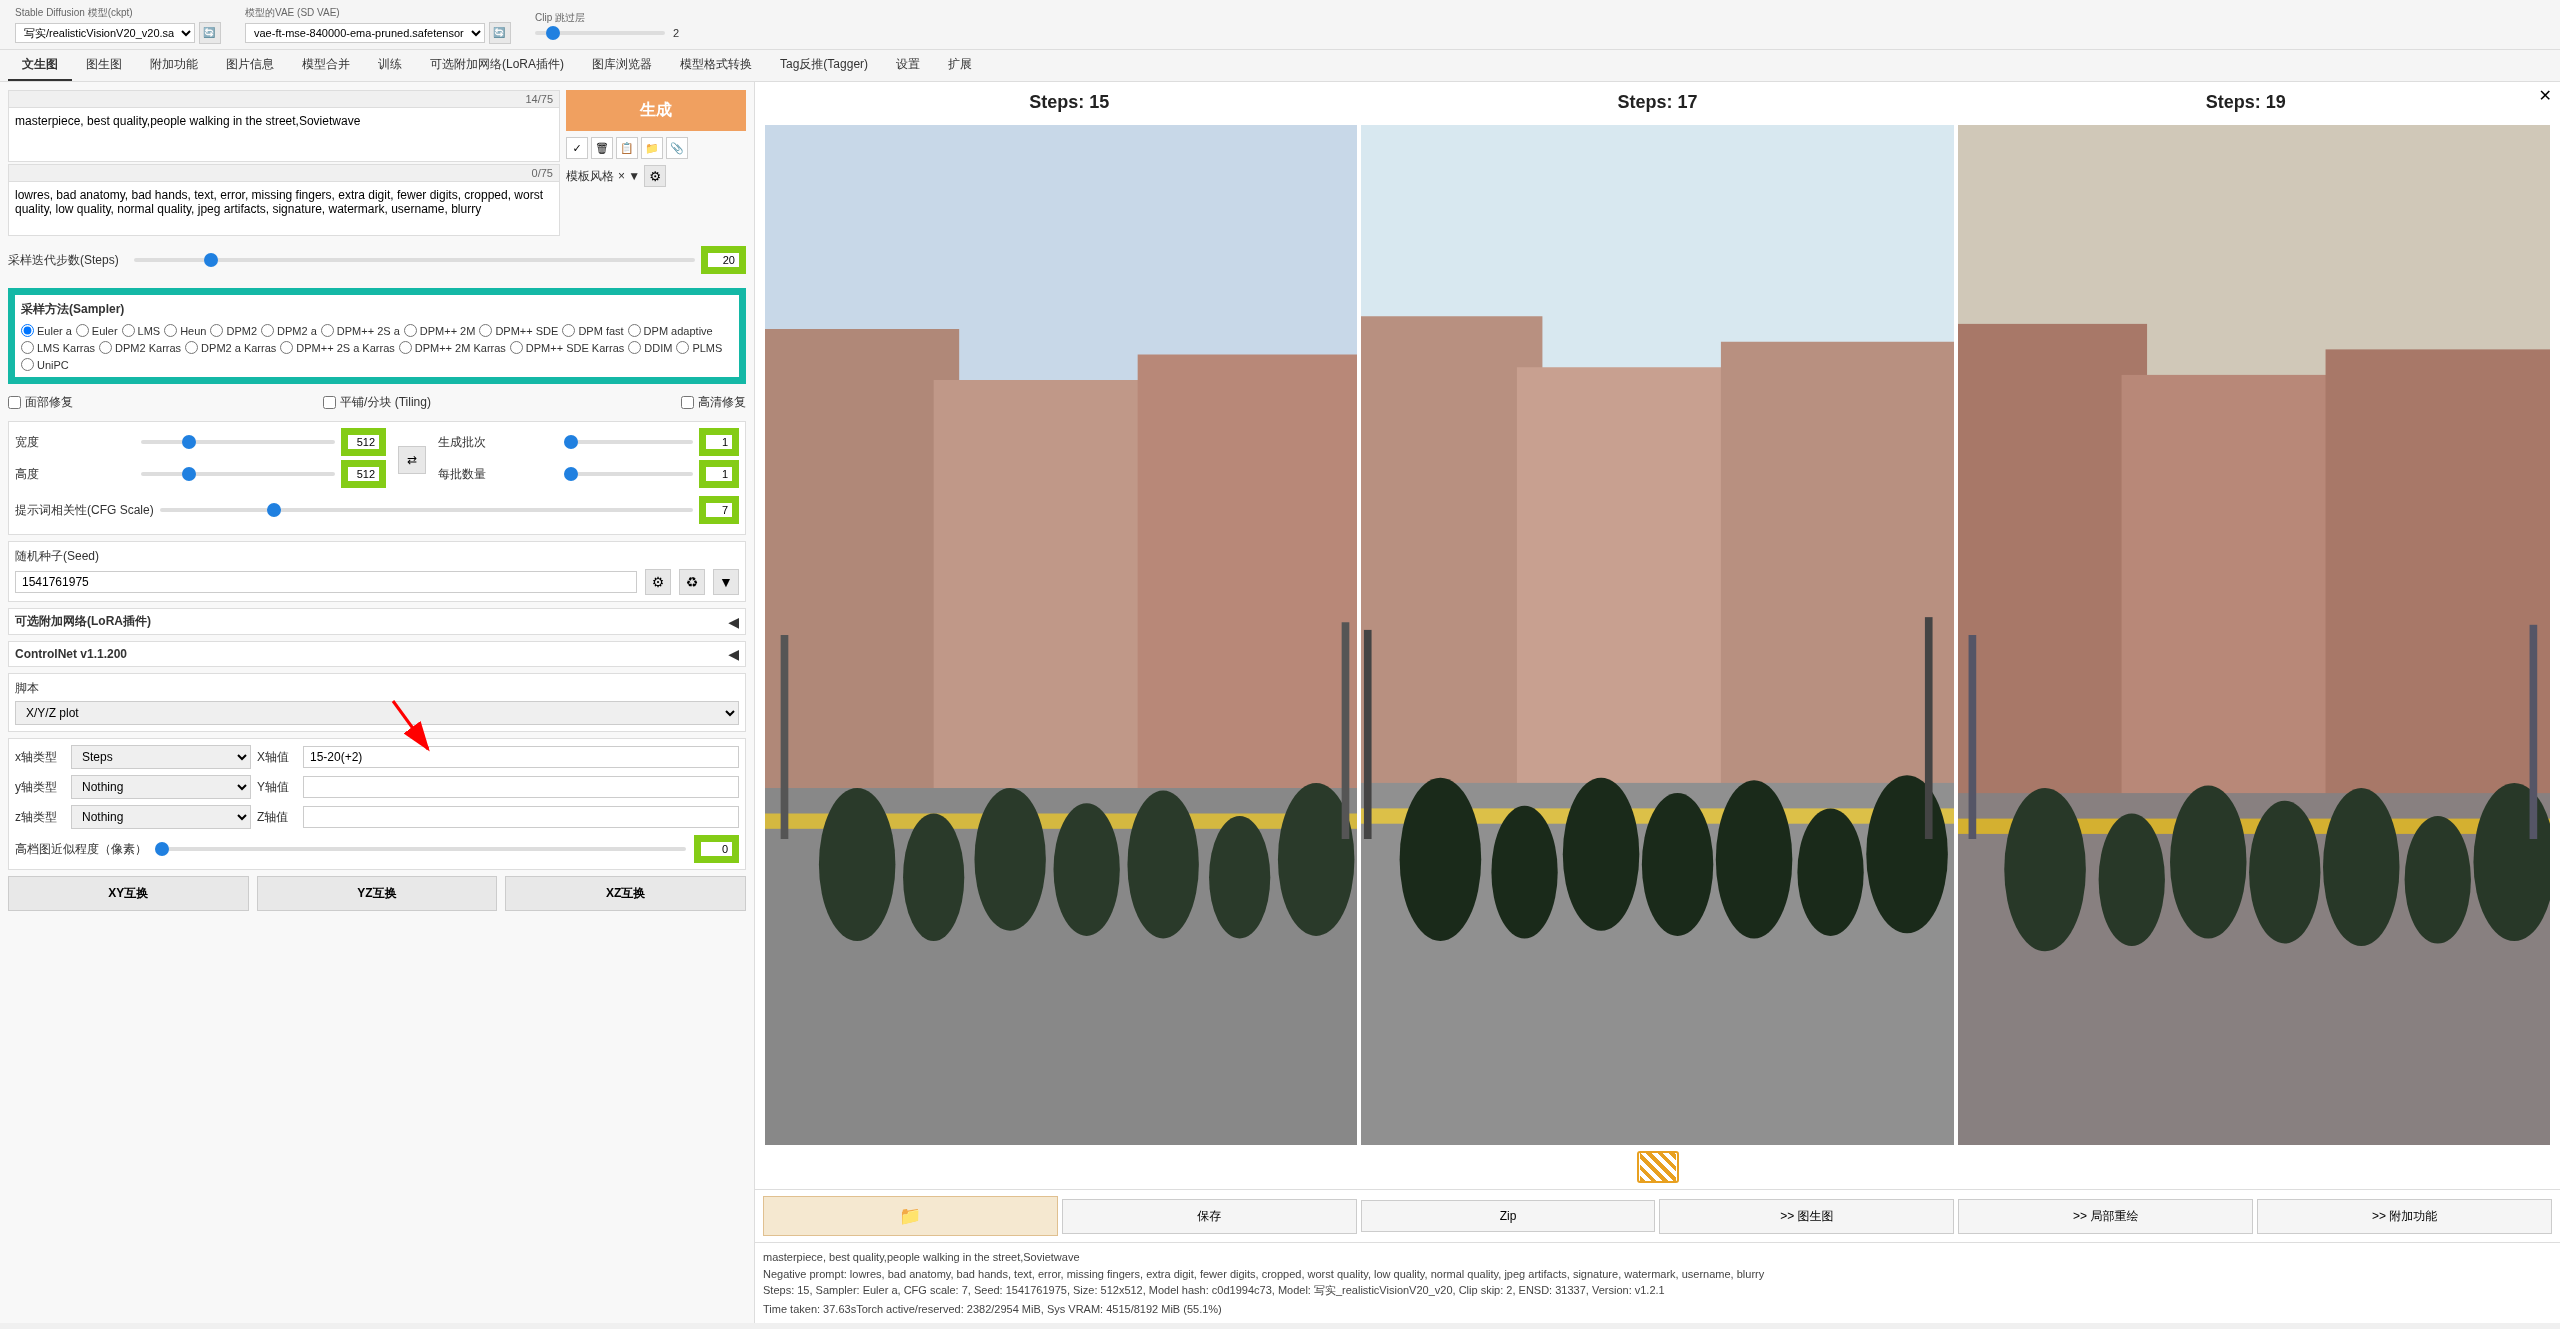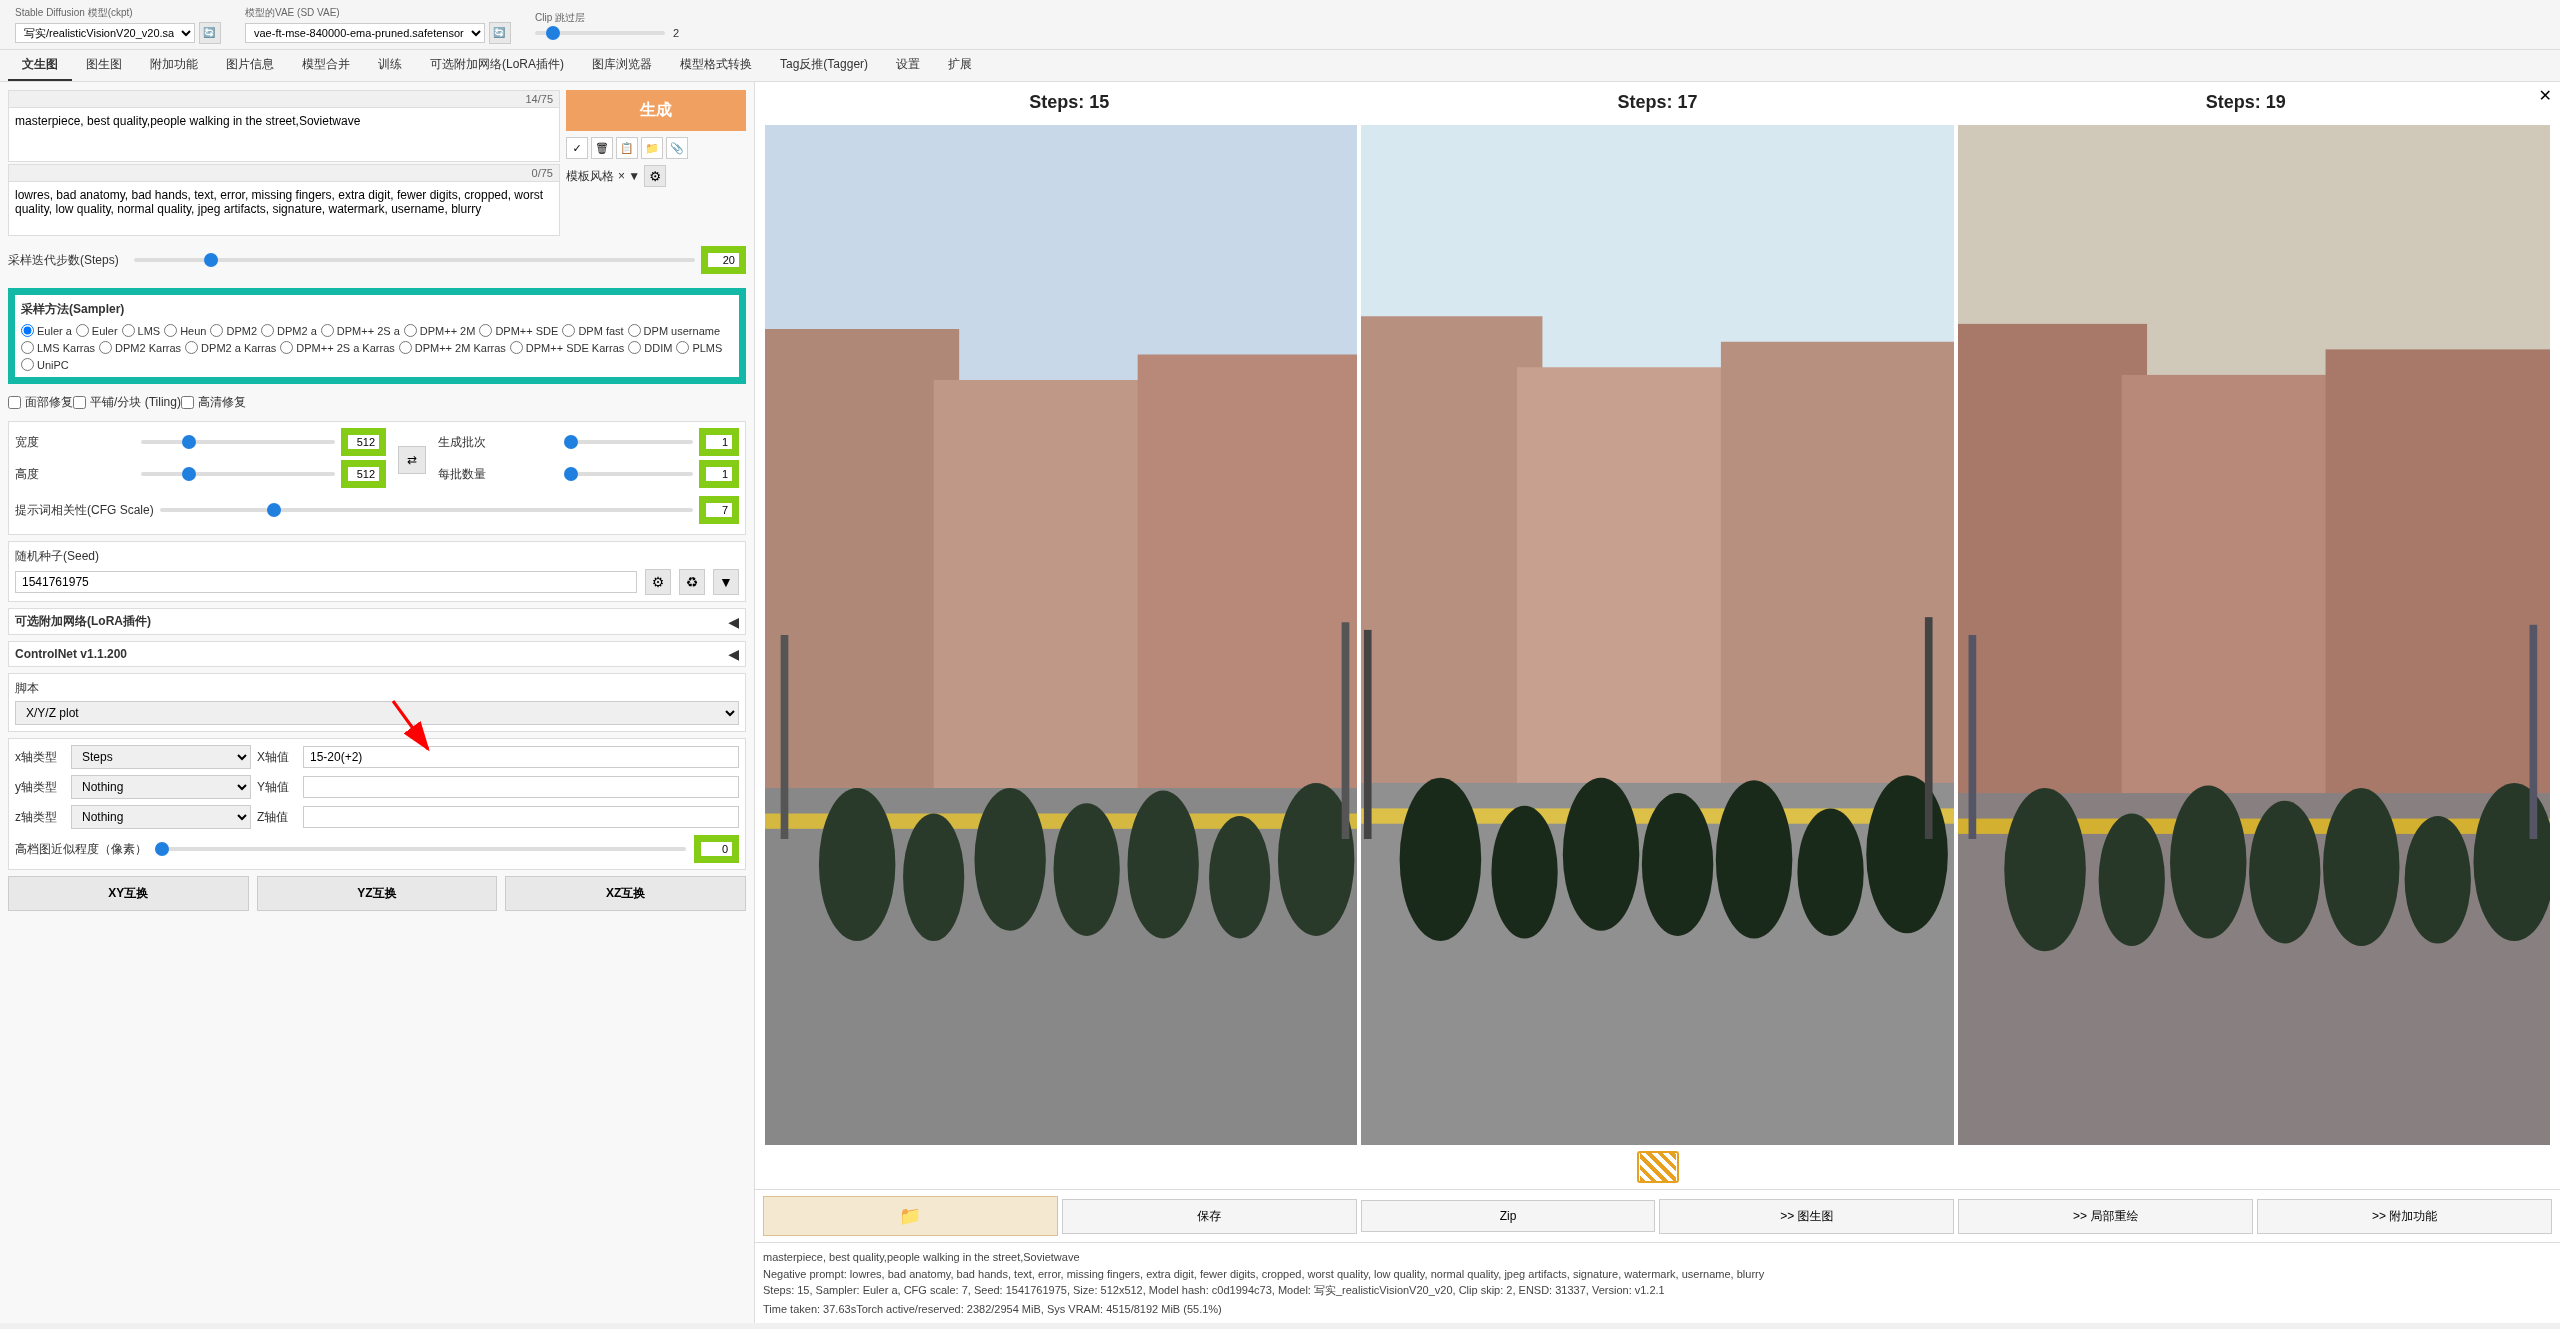--- a/index.html
+++ b/index.html
@@ -43,21 +43,21 @@
     .slider-value { min-width: 40px; text-align: right; font-size: 11px; border: 7px solid #84cc16; padding: 1px 4px; background: white; }
 
     
     .sampler-section { background: white; border: 7px solid #14b8a6; padding: 6px; }
     .section-title { font-size: 12px; font-weight: bold; margin-bottom: 6px; }
     .sampler-grid { display: flex; flex-wrap: wrap; gap: 4px; }
     .sampler-item { display: flex; align-items: center; gap: 3px; font-size: 11px; cursor: pointer; }
     .sampler-item input[type="radio"] { cursor: pointer; }
 
     
-    .checkboxes-row { display: flex; align-items: center; padding: 4px 0; }
+    .checkboxes-row { display: flex; align-items: center; padding: 4px 0; justify-content: space-between; }
     .checkbox-item { display: flex; align-items: center; gap: 4px; font-size: 12px; cursor: pointer; }
 
     
     .size-section { background: white; border: 1px solid #ddd; padding: 6px; }
     .swap-btn { width: 28px; height: 28px; background: #e8e8e8; border: 1px solid #ccc; cursor: pointer; font-size: 12px; }
 
     
     .seed-section { background: white; border: 1px solid #ddd; padding: 6px; }
     .seed-row { display: flex; align-items: center; gap: 8px; }
     .seed-input { flex: 1; padding: 3px 6px; border: 1px solid #ccc; font-size: 12px; }
@@ -250,21 +250,21 @@
         <label class="sampler-item">
             <input type="radio" name="sampler" style=""> 
             <span>DPM++ SDE</span>
           </label>
         <label class="sampler-item">
             <input type="radio" name="sampler" style=""> 
             <span>DPM fast</span>
           </label>
         <label class="sampler-item">
             <input type="radio" name="sampler" style=""> 
-            <span>DPM username</span>
+            <span>DPM adaptive</span>
           </label>
         <label class="sampler-item">
             <input type="radio" name="sampler" style=""> 
             <span>LMS Karras</span>
           </label>
         <label class="sampler-item">
             <input type="radio" name="sampler" style=""> 
             <span>DPM2 Karras</span>
           </label>
         <label class="sampler-item">

